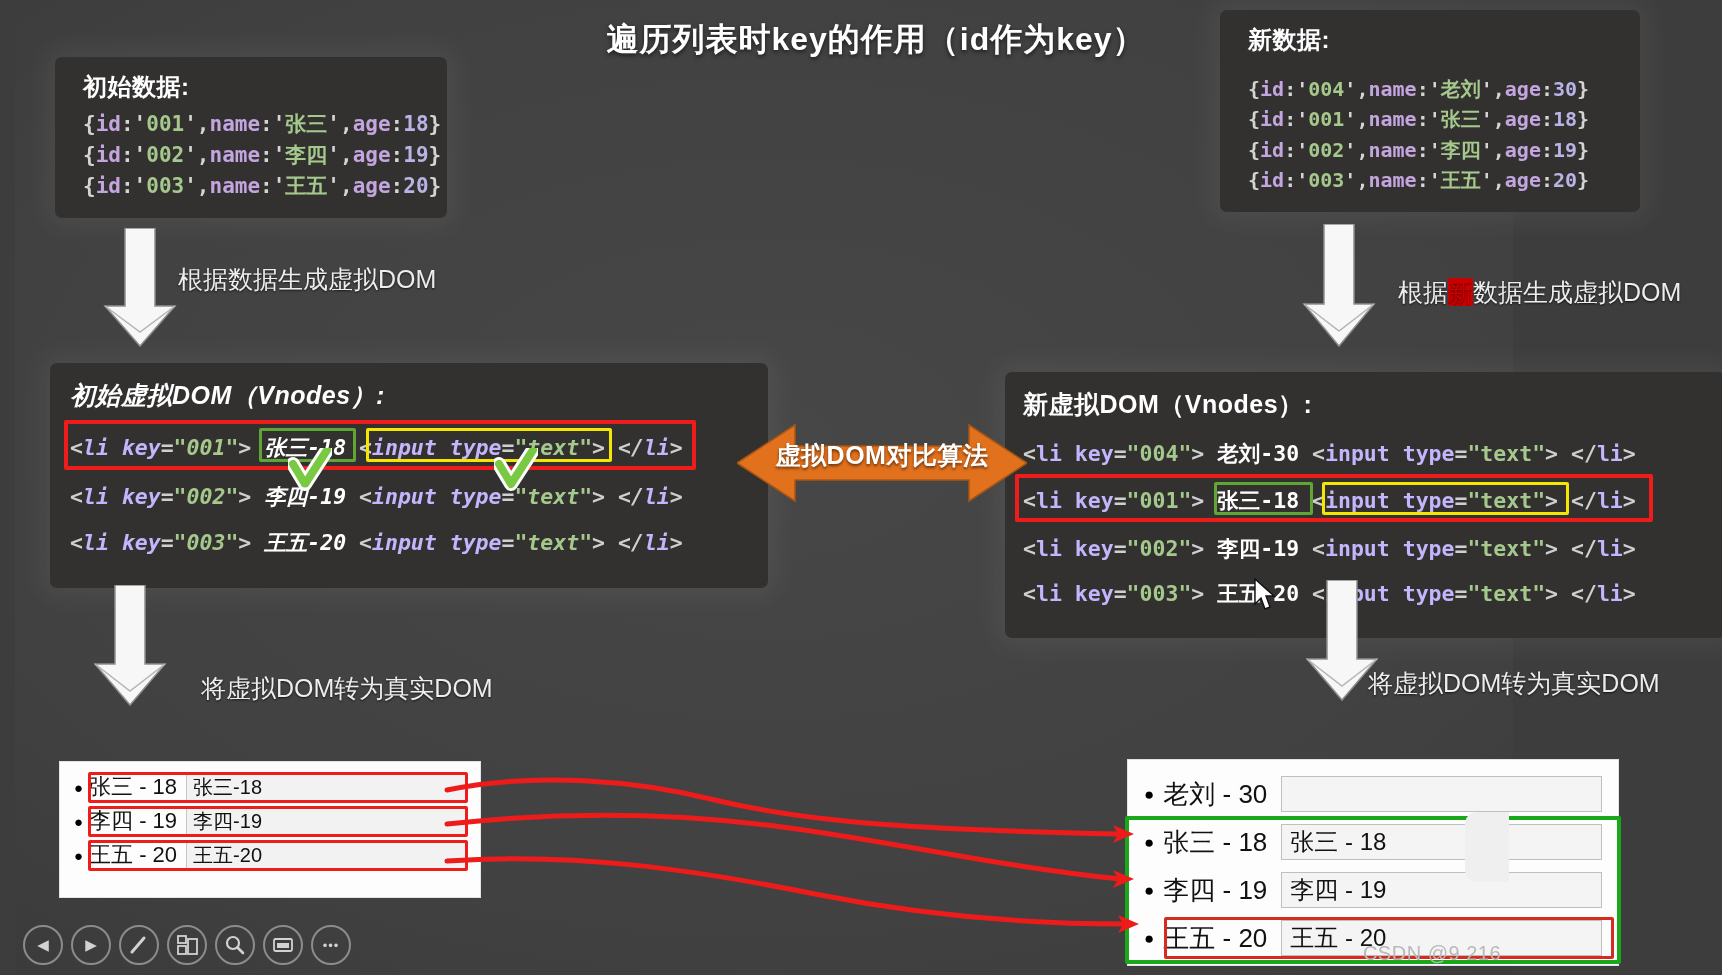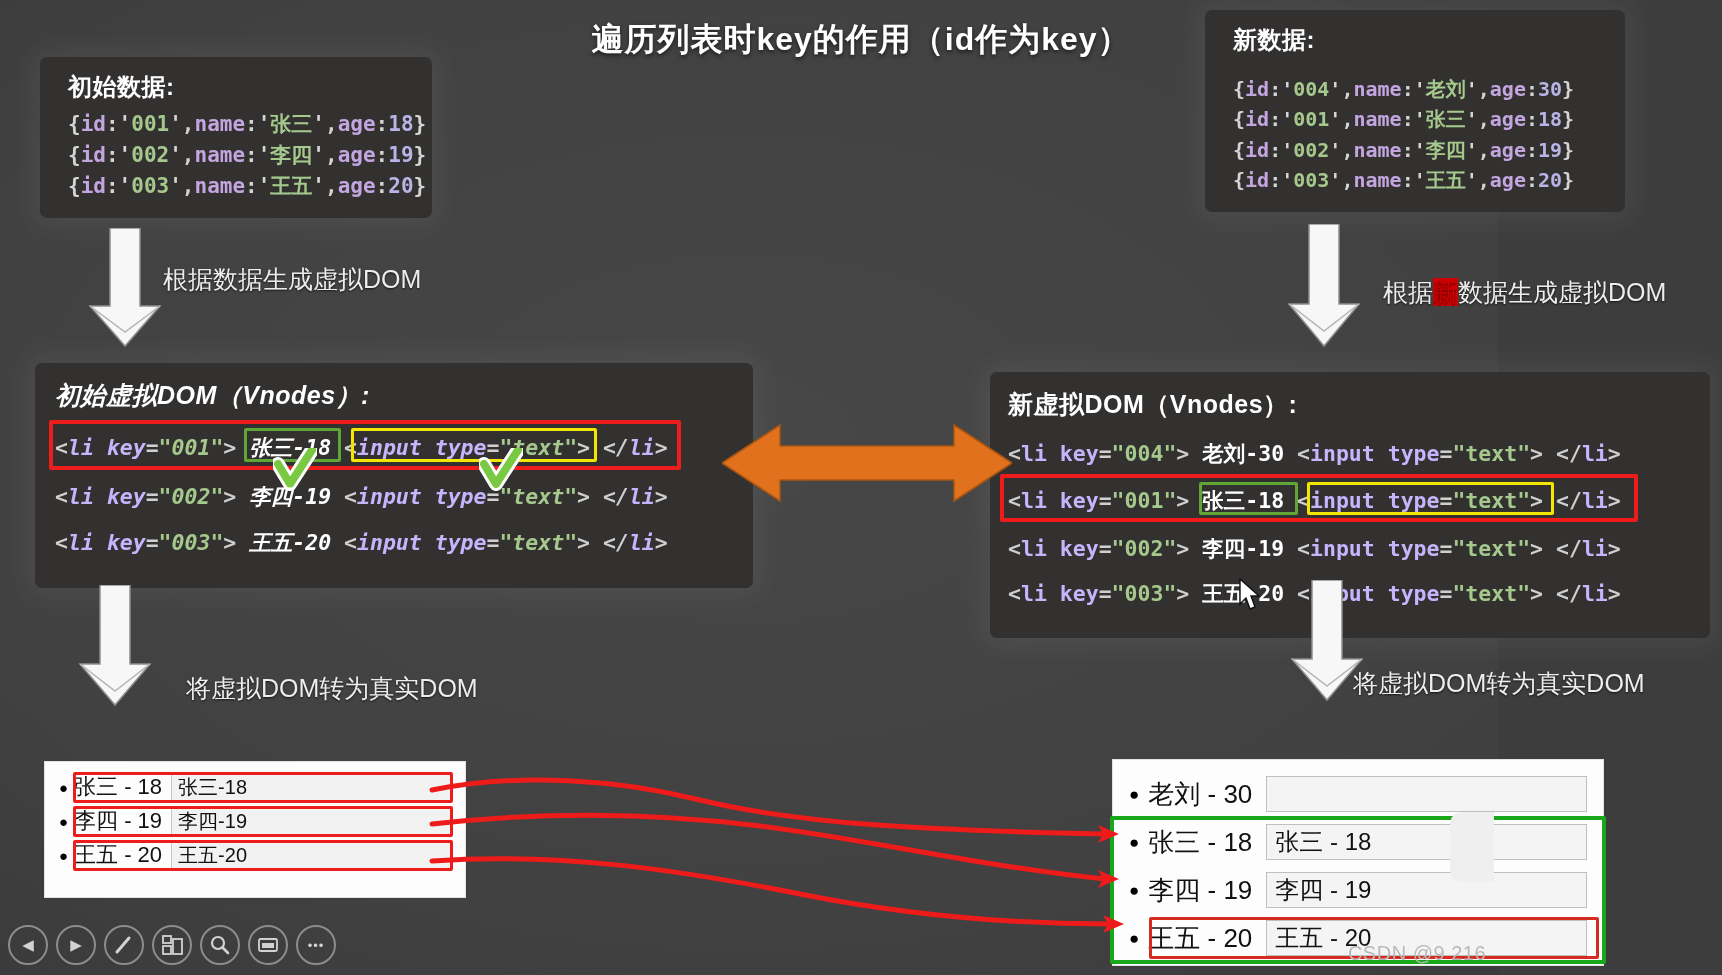--- a/index.html
+++ b/index.html
@@ -6,20 +6,21 @@
   html, body {
     width: 1722px; height: 975px;
     background: #3d3d3d;
     font-family: "Liberation Sans", "DejaVu Sans", sans-serif;
     overflow: hidden;
   }
   #stage {
     position: relative;
     width: 1498px; height: 975px;
     background: radial-gradient(ellipse 120% 110% at 50% 45%, #474747 0%, #414141 45%, #383838 75%, #303030 100%);
+    margin-left: 15px;
   }
 
   
   .code-panel {
     position: absolute;
     background: #333130;
     border-radius: 7px;
     box-shadow: 0 0 26px 10px rgba(255,255,255,0.055);
     padding: 14px 20px 16px 28px;
   }
@@ -327,20 +328,23 @@
     <div class="vrow" style="height:45px;">
       <span class="code-line">
         <span class="tok-angle">&lt;</span><span class="tok-tag">li</span>&nbsp;<span class="tok-tag">key</span><span class="tok-attr">=</span><span class="tok-val">"</span><span class="tok-val">003</span><span class="tok-val">"</span><span class="tok-angle">&gt;</span>&nbsp;<span class="tok-name">王五-20</span>&nbsp;<span class="tok-angle">&lt;</span><span class="tok-tag">input</span>&nbsp;<span class="tok-tag">type</span><span class="tok-attr">=</span><span class="tok-val">"text"</span><span class="tok-angle">&gt;</span>&nbsp;<span class="tok-angle">&lt;/</span><span class="tok-tag">li</span><span class="tok-angle">&gt;</span>
       </span>
     </div>
   </div>
 
   <svg id="cmp-arrow" viewBox="0 0 290 96">
     <path d="M0 50 L58 12 L58 33 L232 33 L232 12 L290 50 L232 88 L232 67 L58 67 L58 88 Z" fill="#e2711d" stroke="#a85512" stroke-width="1.5"></path>
   </svg>
+  <div id="cmp-arrow-label">
+    <span>虚拟DOM对比算法</span>
+  </div>
 
   <svg class="down-arrow" style="left:76px;top:585px;" width="78" height="122" viewBox="0 0 78 122">
     <path d="M24 0 L54 0 L54 79 L74 79 L39 120 L4 79 L24 79 Z" fill="#f7f7f7" stroke="#8e8e8e" stroke-width="1.5"></path>
     <path d="M4 79 L39 106 L74 79" fill="none" stroke="#b5b5b5" stroke-width="1.5"></path>
   </svg>
   <div class="anno" style="left:186px;top:672px;">
     <span>将虚拟DOM转为真实DOM</span>
   </div>
 
   <svg class="down-arrow" style="left:1288px;top:580px;" width="78" height="122" viewBox="0 0 78 122">

